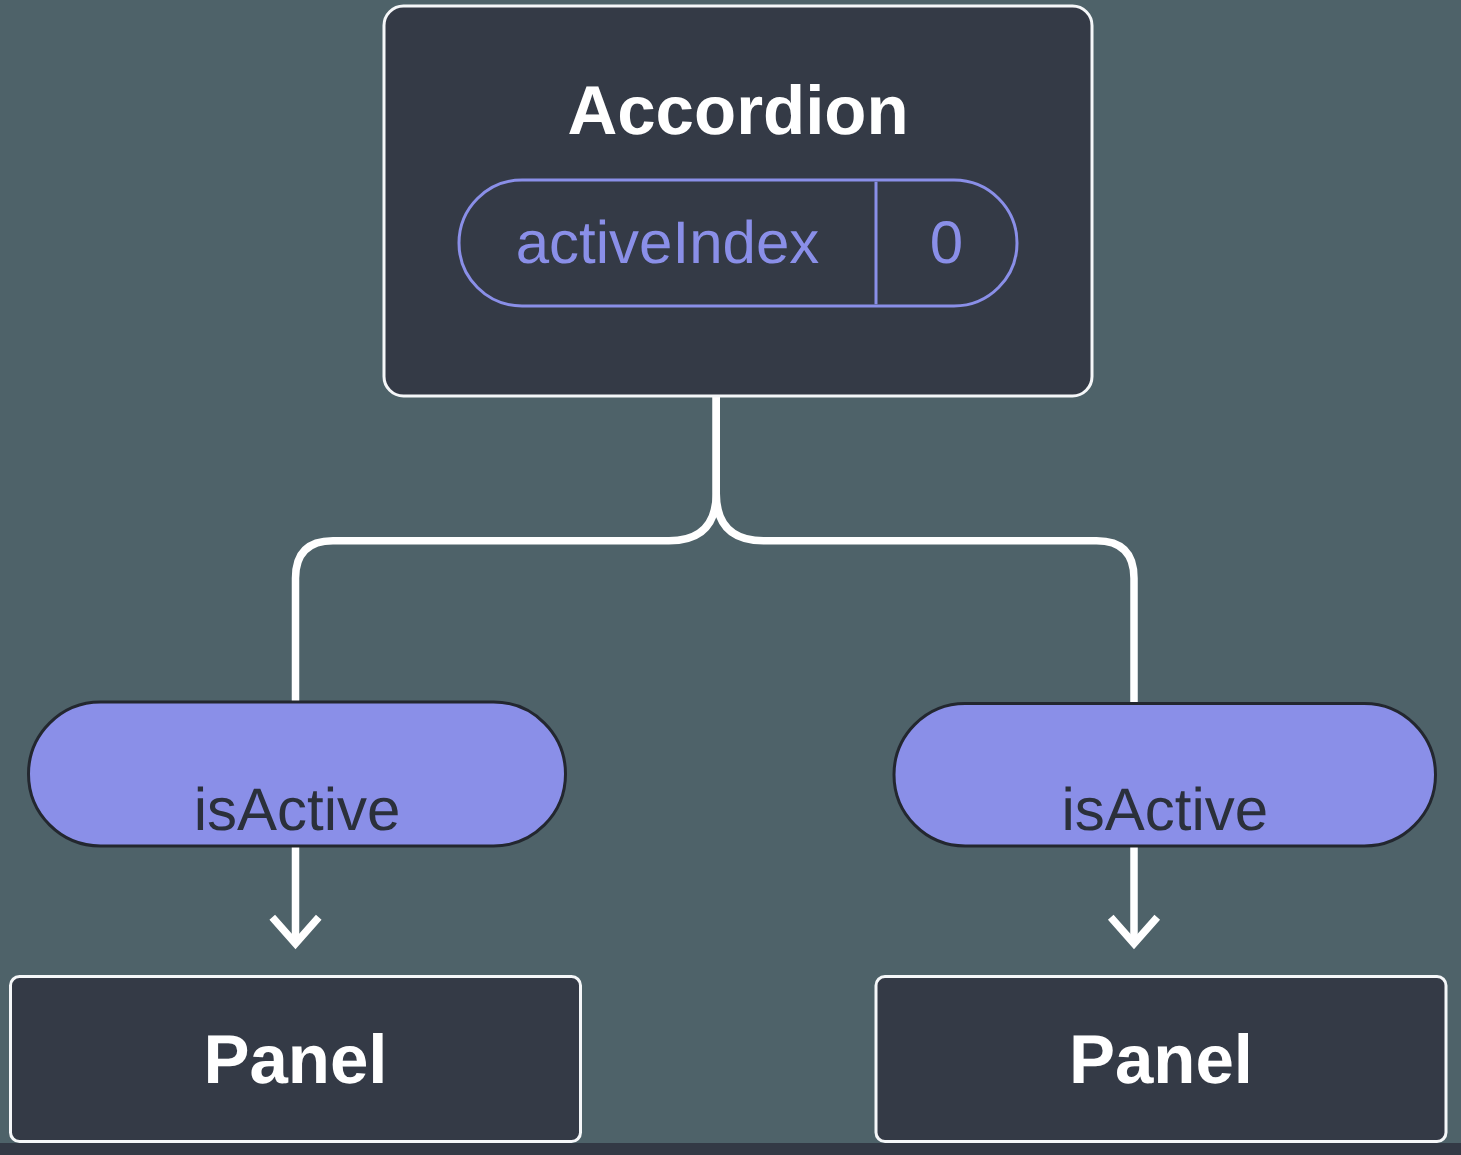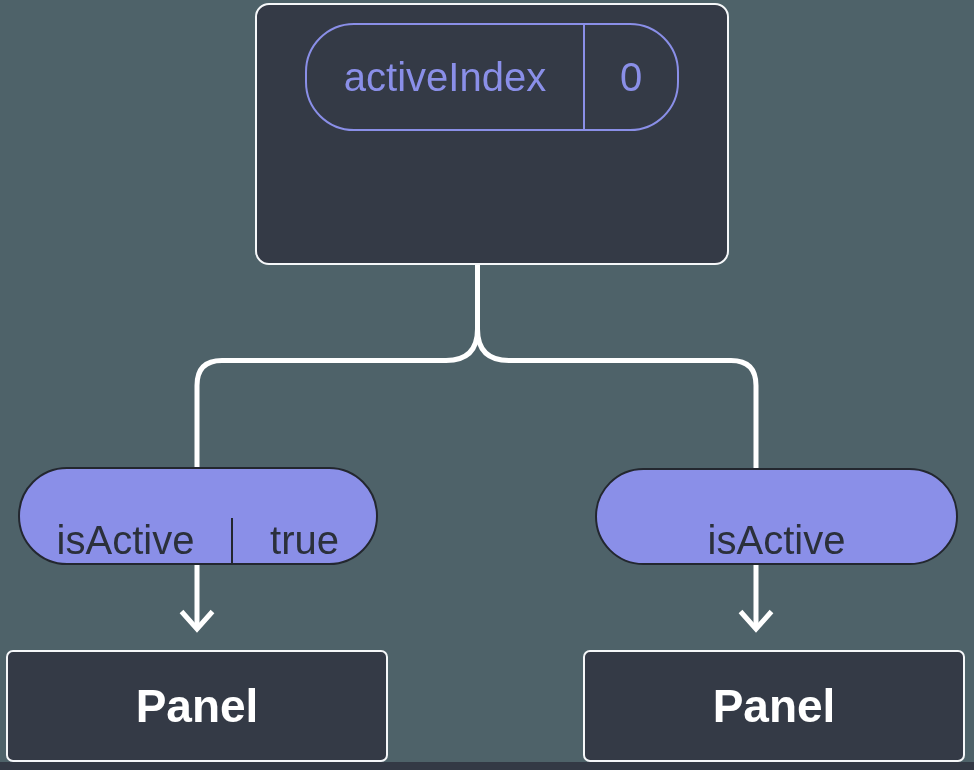--- a/index.html
+++ b/index.html
@@ -43,21 +43,21 @@
   .root-title {
     margin-top: 40px;
     font-size: 46px;
     line-height: 56px;
     font-weight: 600;
     color: #FFFFFF;
   }
 
   .state-pill {
     margin-top: 18px;
-    width: 374px; height: 108px;
+    width: 374px; height: 86px;
     box-sizing: border-box;
     border: 2px solid #8A8FE8;
     border-radius: 49px;
     display: flex;
     align-items: stretch;
     overflow: hidden;
   }
   .state-pill .seg {
     display: flex;
     align-items: center;
@@ -130,29 +130,29 @@
 <body>
 
 <svg class="connector-layer" viewBox="0 0 974 770" fill="none" xmlns="http://www.w3.org/2000/svg">
   <path d="M 477.5 264 L 477.5 329 Q 477.5 360.5 446 360.5 L 222 360.5 Q 197 360.5 197 385.5 L 197 628" stroke="#FFFFFF" stroke-width="5" stroke-linejoin="round"></path>
   <path d="M 477.5 264 L 477.5 329 Q 477.5 360.5 509 360.5 L 731 360.5 Q 756 360.5 756 385.5 L 756 628" stroke="#FFFFFF" stroke-width="5" stroke-linejoin="round"></path>
   <path d="M 181.5 611.5 L 197 629 L 212.5 611.5" stroke="#FFFFFF" stroke-width="5" stroke-linejoin="miter"></path>
   <path d="M 740.5 611.5 L 756 629 L 771.5 611.5" stroke="#FFFFFF" stroke-width="5" stroke-linejoin="miter"></path>
 </svg>
 
 <div class="node-box root-node">
+  <div class="root-title">Accordion</div>
   <div class="state-pill">
     <div class="seg seg-name">activeIndex</div>
     <div class="seg seg-value">0</div>
   </div>
 </div>
 
 <div class="prop-pill prop-pill-left">
   <div class="seg seg-name">isActive</div>
-  <div class="seg seg-value">true</div>
 </div>
 
 <div class="prop-pill prop-pill-right">
   <div class="seg seg-name">isActive</div>
 </div>
 
 <div class="node-box panel-node panel-left">
   <div class="panel-title">Panel</div>
 </div>
 

